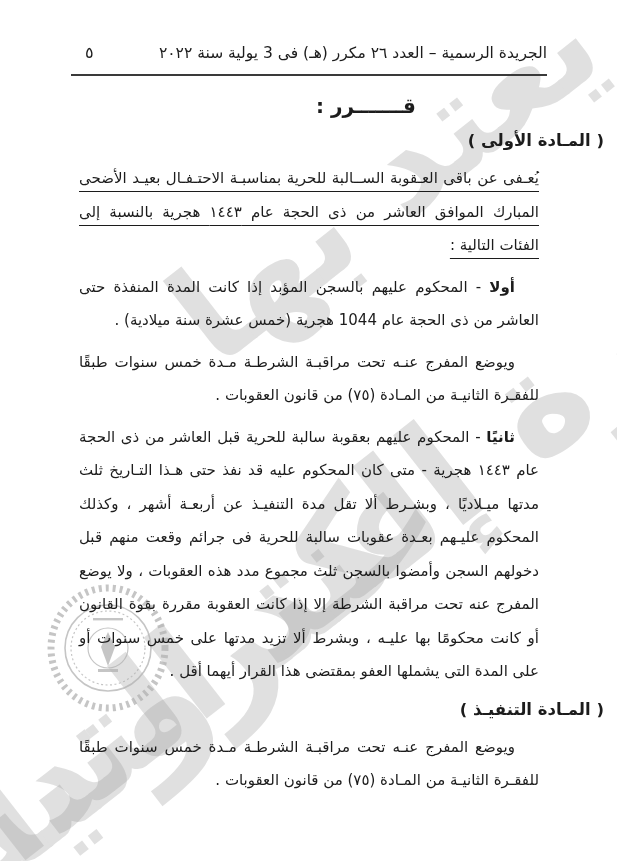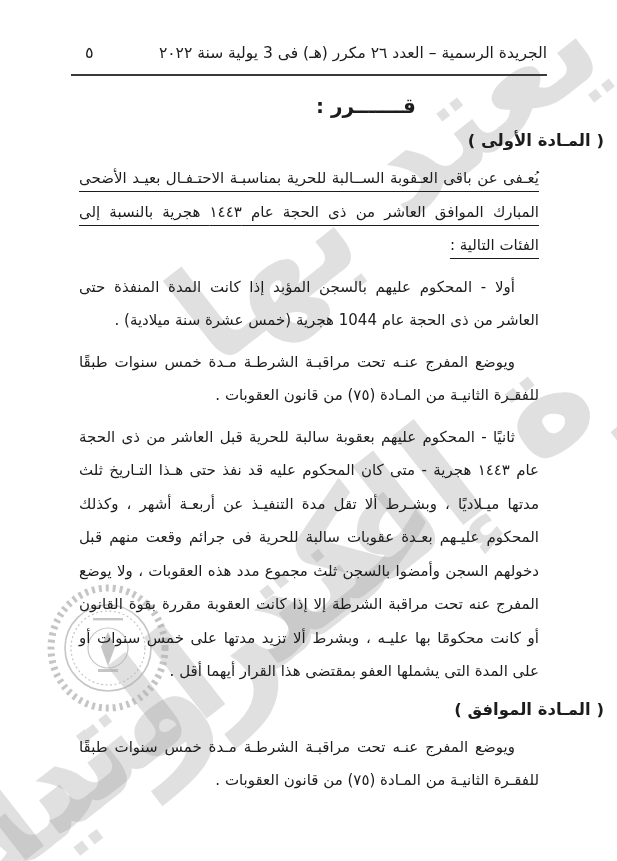--- a/index.html
+++ b/index.html
@@ -51,21 +51,21 @@
     font-size:15px;
     line-height:33.5px;
     text-align:justify;
   }
   .intro {
     text-decoration:underline;
     text-underline-offset:8px;
     text-decoration-thickness:1.3px;
   }
   .indent { text-indent:24px; }
-  .lead { font-weight:normal; }
+  .lead { font-weight:bold; }
 </style>
 </head>
 <body>
 
 <div class="page">
 
   <div class="wm-layer">
     <div class="wm wm1">صورة إلكترونية</div>
     <div class="wm wm2">لا يعتد بها</div>
     <div class="wm wm3">عند التداول</div>
@@ -97,20 +97,20 @@
     <h3 class="h-article">( المـادة الأولى )</h3>
 
     <p class="intro">يُعـفى عن باقى العـقوبة الســالبة للحرية بمناسبـة الاحتـفـال بعيـد الأضحى المبارك الموافق العاشر من ذى الحجة عام ١٤٤٣ هجرية بالنسبة إلى الفئات التالية :</p>
 
     <p class="indent"><b class="lead">أولا</b><span> - المحكوم عليهم بالسجن المؤبد إذا كانت المدة المنفذة حتى العاشر من ذى الحجة عام 1044 هجرية (خمس عشرة سنة ميلادية) .</span></p>
 
     <p class="indent">ويوضع المفرج عنـه تحت مراقبـة الشرطـة مـدة خمس سنوات طبقًا للفقـرة الثانيـة من المـادة (٧٥) من قانون العقوبات .</p>
 
     <p class="indent"><b class="lead">ثانيًا</b><span> - المحكوم عليهم بعقوبة سالبة للحرية قبل العاشر من ذى الحجة عام ١٤٤٣ هجرية - متى كان المحكوم عليه قد نفذ حتى هـذا التـاريخ ثلث مدتها ميـلاديًا ، وبشـرط ألا تقل مدة التنفيـذ عن أربعـة أشهر ، وكذلك المحكوم عليـهم بعـدة عقوبات سالبة للحرية فى جرائم وقعت منهم قبل دخولهم السجن وأمضوا بالسجن ثلث مجموع مدد هذه العقوبات ، ولا يوضع المفرج عنه تحت مراقبة الشرطة إلا إذا كانت العقوبة مقررة بقوة القانون أو كانت محكومًا بها عليـه ، وبشرط ألا تزيد مدتها على خمس سنوات أو على المدة التى يشملها العفو بمقتضى هذا القرار أيهما أقل .</span></p>
 
-    <h3 class="h-article">( المـادة الموافق )</h3>
+    <h3 class="h-article">( المـادة التنفيـذ )</h3>
 
 
 
     <p class="indent">ويوضع المفرج عنـه تحت مراقبـة الشرطـة مـدة خمس سنوات طبقًا للفقـرة الثانيـة من المـادة (٧٥) من قانون العقوبات .</p>
 
   </div>
 </div>
 
 </body></html>

